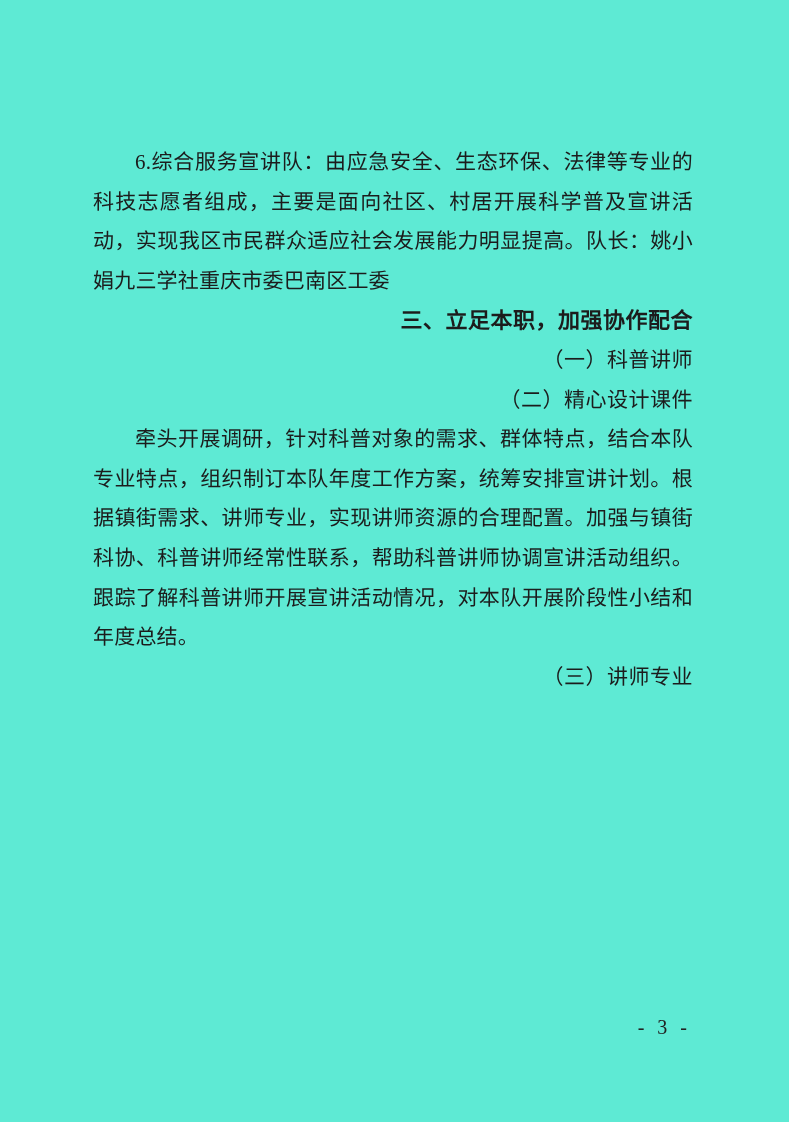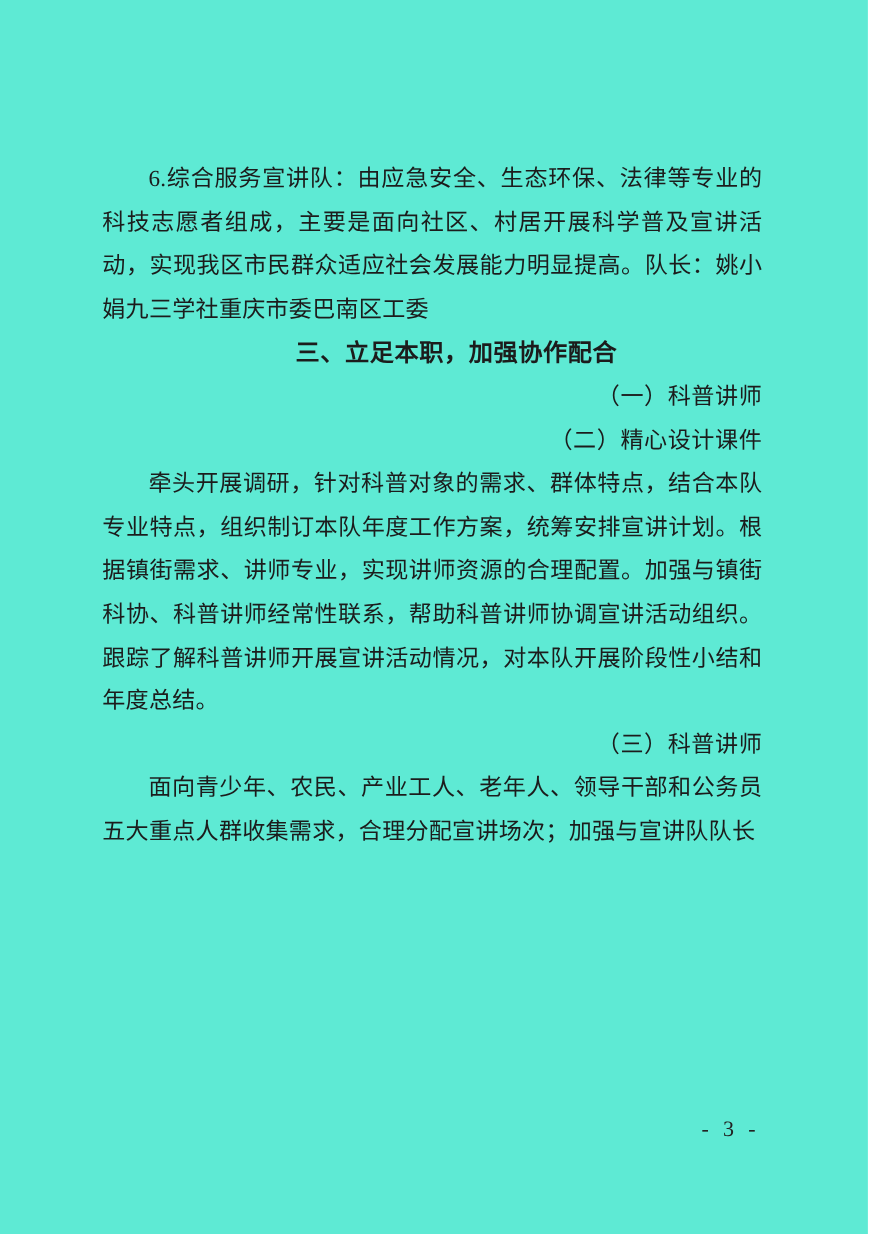--- a/index.html
+++ b/index.html
@@ -33,21 +33,21 @@
     text-align: justify;
     text-justify: inter-character;
     text-indent: 2em;
     letter-spacing: 0.2px;
   }
   .heading {
     font-family: Liberation Serif, serif;
     font-weight: 700;
     font-size: 22px;
     text-indent: 2em;
-    text-align: center;
+    text-align: right;
     letter-spacing: 0.5px;
   }
   .subheading {
     font-weight: 400;
     text-indent: 2em;
     text-align: right;
     letter-spacing: 0.5px;
   }
   .page-footer {
     position: absolute;
@@ -62,17 +62,16 @@
 </head>
 <body>
 
 <div class="page">
   <div class="content">
     <p class="body-para">6.综合服务宣讲队：由应急安全、生态环保、法律等专业的科技志愿者组成，主要是面向社区、村居开展科学普及宣讲活动，实现我区市民群众适应社会发展能力明显提高。队长：姚小娟九三学社重庆市委巴南区工委</p>
     <h2 class="heading">三、立足本职，加强协作配合</h2>
     <p class="subheading">（一）科普讲师</p>
     <p class="subheading">（二）精心设计课件</p>
     <p class="body-para">牵头开展调研，针对科普对象的需求、群体特点，结合本队专业特点，组织制订本队年度工作方案，统筹安排宣讲计划。根据镇街需求、讲师专业，实现讲师资源的合理配置。加强与镇街科协、科普讲师经常性联系，帮助科普讲师协调宣讲活动组织。跟踪了解科普讲师开展宣讲活动情况，对本队开展阶段性小结和年度总结。</p>
-    <p class="subheading">（三）科普讲师</p>
-    <p class="body-para">面向青少年、农民、产业工人、老年人、领导干部和公务员五大重点人群收集需求，合理分配宣讲场次；加强与宣讲队队长</p>
+    <p class="subheading">（三）讲师专业</p>
   </div>
   <div class="page-footer">- 3 -</div>
 </div>
 
 </body></html>

